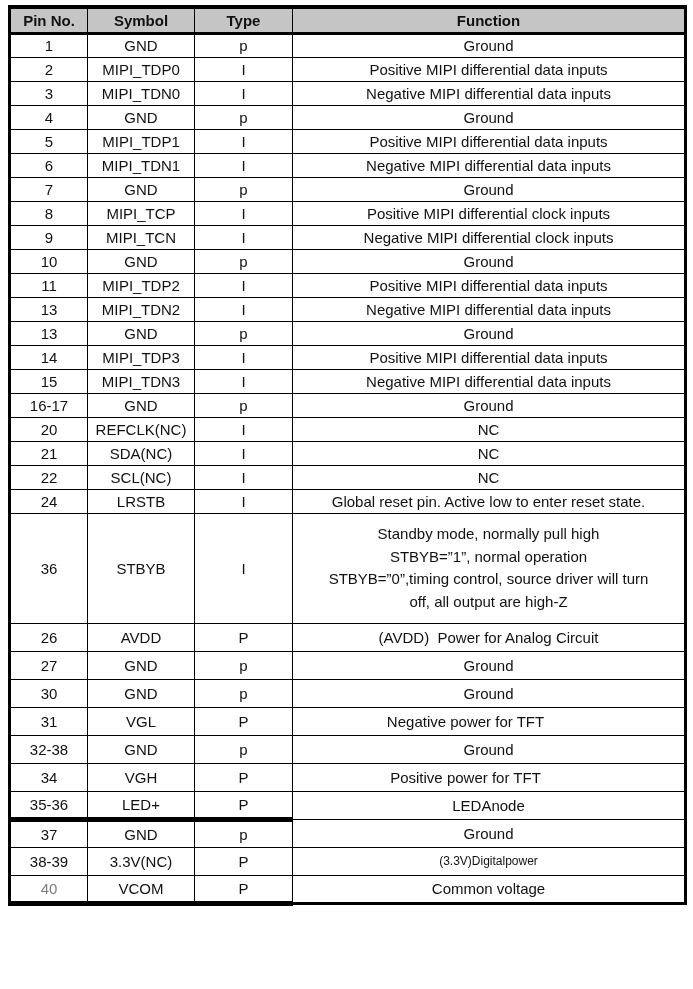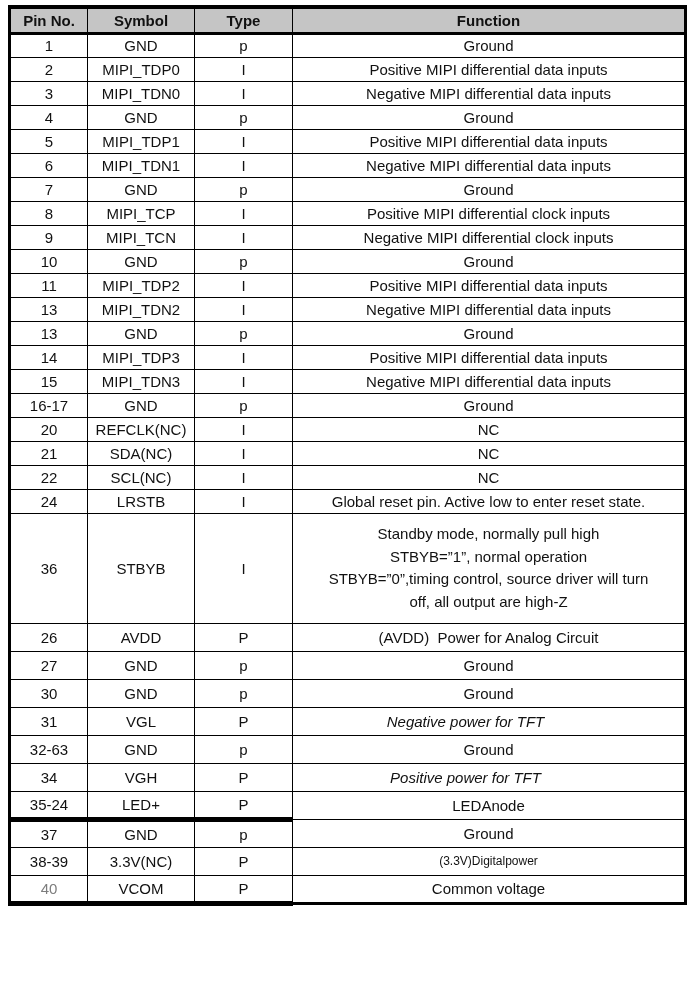--- a/index.html
+++ b/index.html
@@ -45,21 +45,21 @@
   }
   tbody tr { height: 24px; }
   tbody tr.lg { height: 28px; }
   tbody tr.tall { height: 110px; }
 
   td.fn.multiline {
     white-space: pre-line;
     line-height: 1.5;
   }
   td.fn.small-fn { font-size: 12px; }
-  td.fn.shift-left { padding-right: 50px; font-style: italic; }
+  td.fn.shift-left { padding-right: 50px; }
   td.gray { color: #7d7d7d; text-align: center; }
 
   
   tr.section-break td:nth-child(1),
   tr.section-break td:nth-child(2),
   tr.section-break td:nth-child(3) {
     border-top: 5px solid #000;
   }
   tbody tr:last-child td:nth-child(1),
   tbody tr:last-child td:nth-child(2),
@@ -234,33 +234,33 @@
           <td>p</td>
           <td class="fn">Ground</td>
         </tr>
         <tr class="lg">
           <td>31</td>
           <td>VGL</td>
           <td>P</td>
           <td class="fn shift-left">Negative power for TFT</td>
         </tr>
         <tr class="lg">
-          <td>32-63</td>
+          <td>32-38</td>
           <td>GND</td>
           <td>p</td>
           <td class="fn">Ground</td>
         </tr>
         <tr class="lg">
           <td>34</td>
           <td>VGH</td>
           <td>P</td>
           <td class="fn shift-left">Positive power for TFT</td>
         </tr>
         <tr class="lg">
-          <td>35-24</td>
+          <td>35-36</td>
           <td>LED+</td>
           <td>P</td>
           <td class="fn">LEDAnode</td>
         </tr>
         <tr class="lg section-break">
           <td>37</td>
           <td>GND</td>
           <td>p</td>
           <td class="fn">Ground</td>
         </tr>

